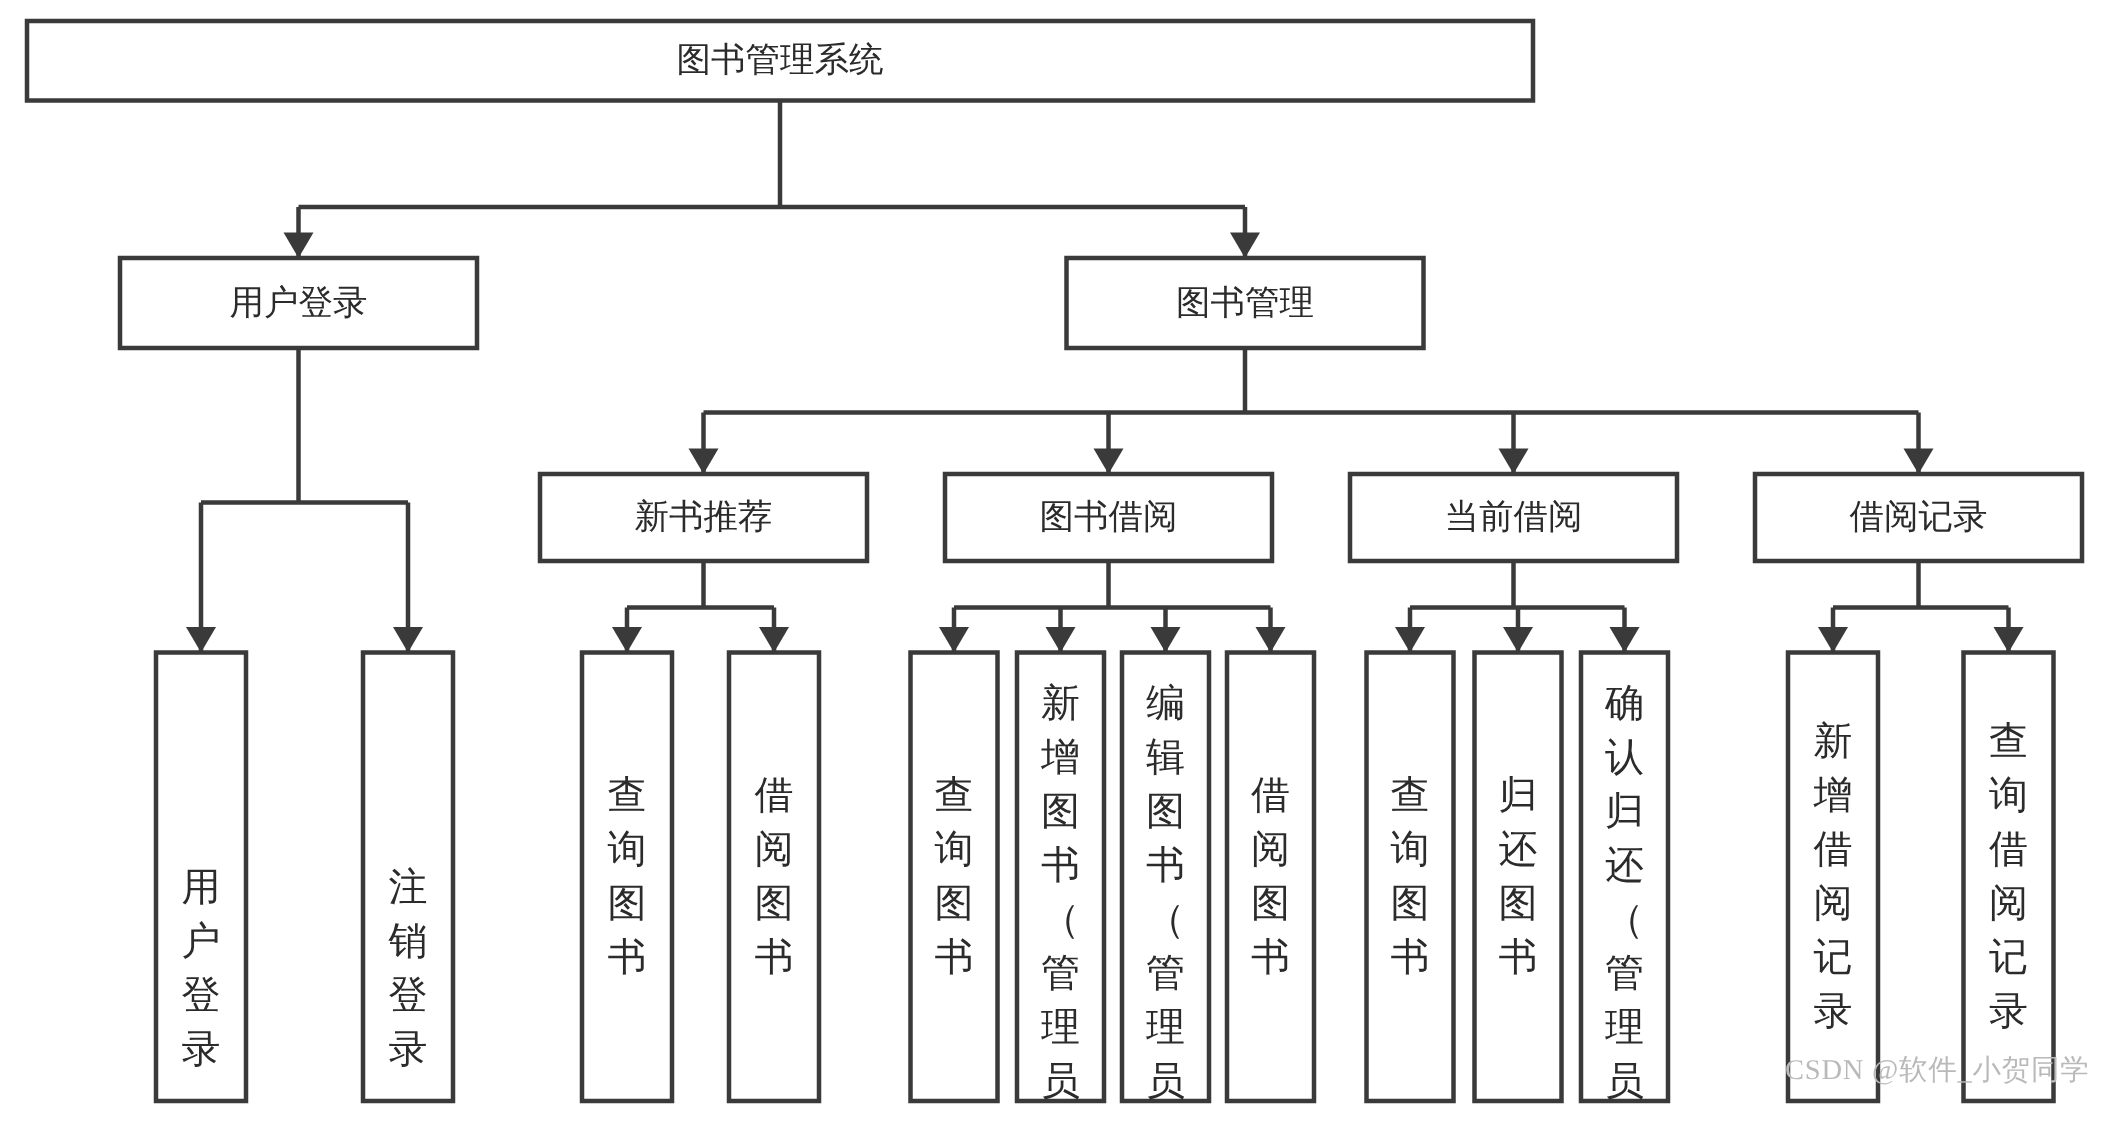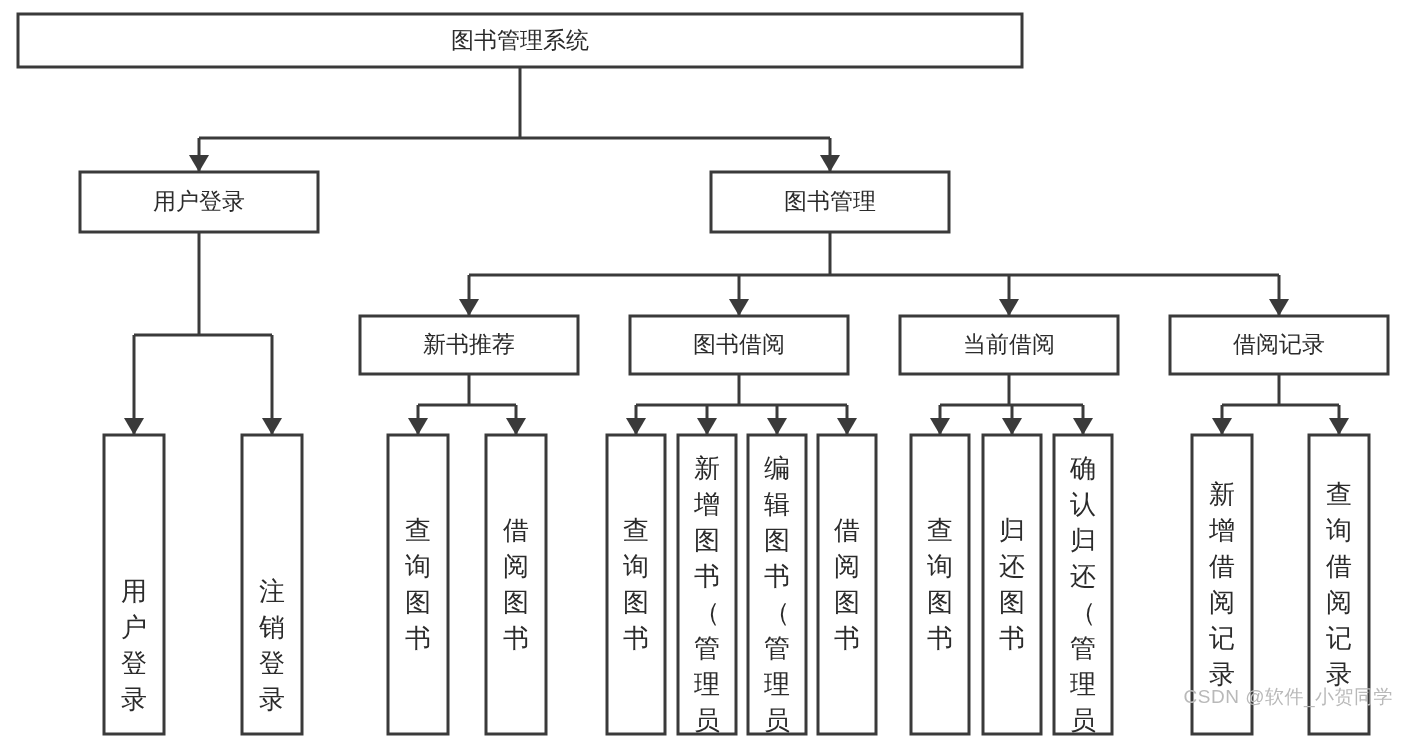--- a/index.html
+++ b/index.html
@@ -49,22 +49,22 @@
   }
   .node-label-v {
     font-family: "Liberation Sans", "DejaVu Sans", sans-serif;
     font-size: 26px;
     fill: #2b2b2b;
     text-anchor: middle;
   }
   .watermark {
     position: absolute;
     right: 12px;
-    bottom: 20px;
-    font-family: Liberation Sans, sans-serif;
+    bottom: 4px;
+    font-family: Liberation Serif, serif;
     font-size: 19px;
     color: #b9b9b9;
     white-space: nowrap;
     letter-spacing: 0.5px;
   }
 </style>
 </head>
 <body>
 
 <div id="diagram-root">

